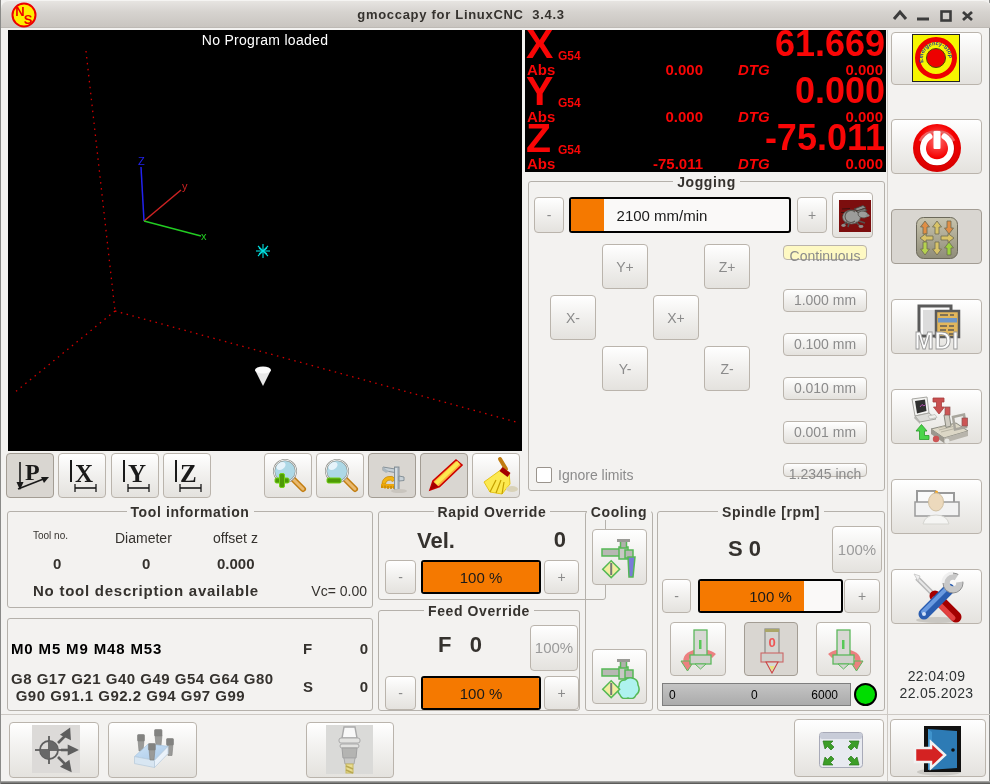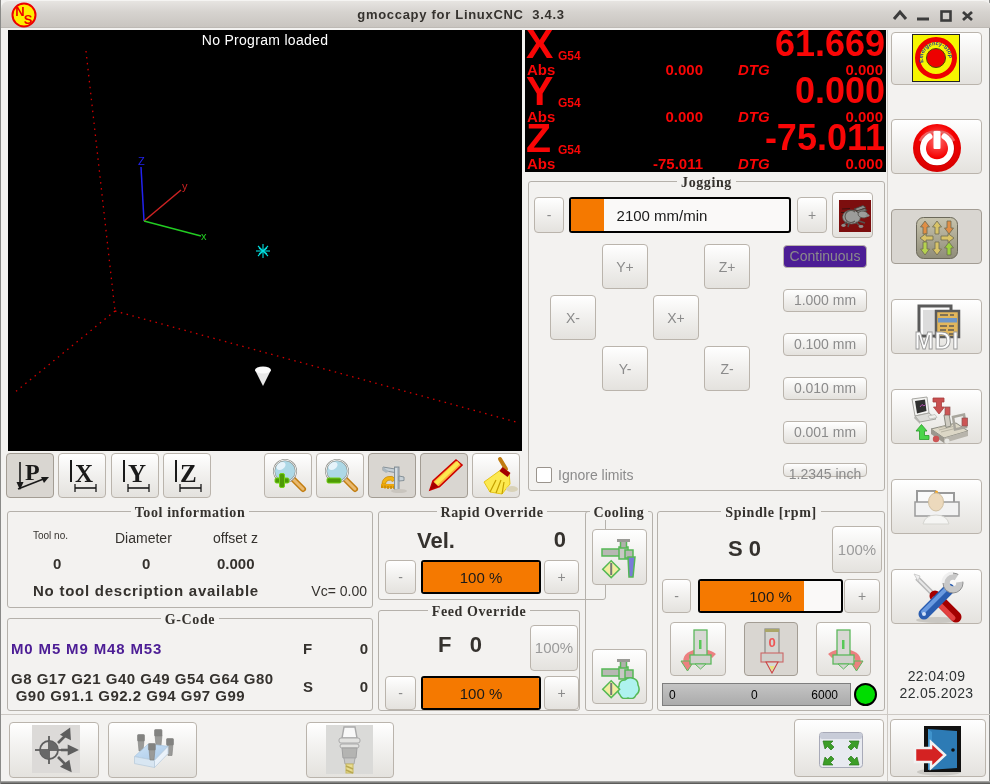--- a/index.html
+++ b/index.html
@@ -20,21 +20,21 @@
 .bigletter { position:absolute; left:1px; top:-11px; font-size:41px; font-weight:bold; }
 .g54 { position:absolute; left:33px; top:17px; font-size:12px; font-weight:bold; }
 .bigval { position:absolute; right:1px; top:-9px; font-size:36px; font-weight:bold; letter-spacing:0px; }
 .absrow { position:absolute; top:29px; left:0; width:100%; font-size:15px; font-weight:bold; }
 .abslbl { position:absolute; left:2px; }
 .absval { position:absolute; left:78px; width:100px; text-align:right; }
 .dtglbl { position:absolute; left:213px;font-style:italic; }
 .dtgval { position:absolute; right:3px; }
 
 .frame { position:absolute; border:1px solid #b5b1ab; border-radius:3px; }
-.frame > .ftitle { position:absolute; top:-9px; left:0; right:0; text-align:center;font-family:Liberation Serif, serif; }
+.frame > .ftitle { position:absolute; top:-9px; left:0; right:0; text-align:center; }
 .frame > .ftitle span { background:#f3f2f0; padding:0 4px; font-weight:bold; font-size:14px; letter-spacing:0.6px; color:#35322e; }
 
 .btn { position:absolute; background:linear-gradient(#ffffff,#f2f1ef 45%,#e4e2de); border:1px solid #bab4ac; border-radius:4px; }
 .btn.pressed { background:#d9d6d1; border-color:#a39d94; }
 .btn .lbl { position:absolute; left:0; right:0; top:50%; transform:translateY(-50%); text-align:center; color:#8b8b8b; font-size:14px; }
 .smallbtn { position:absolute; background:linear-gradient(#ffffff,#f2f1ef 45%,#e4e2de); border:1px solid #bab4ac; border-radius:4px; color:#8b8b8b; font-size:14px; text-align:center; }
 .slider { position:absolute; background:#faf9f8; border:2px solid #000; border-radius:3px; overflow:hidden; }
 .slider .fill { position:absolute; left:0; top:0; bottom:0; background:#f57900; }
 .slider .stext { position:absolute; left:0; right:0; top:50%; transform:translateY(-50%); text-align:center; font-size:15px; color:#1a1a1a; }
 .seph { position:absolute; background:#cdc9c4; height:1px; }
@@ -160,21 +160,21 @@
     </div>
   <div class="btn" style="left:652px;top:295px;width:46px;height:45px;">
       <div class="lbl">X+</div>
     </div>
   <div class="btn" style="left:601px;top:346px;width:46px;height:45px;">
       <div class="lbl">Y-</div>
     </div>
   <div class="btn" style="left:703px;top:346px;width:46px;height:45px;">
       <div class="lbl">Z-</div>
     </div>
-  <div class="smallbtn pressed" style="left:782px;top:245px;width:84px;height:23px;line-height:21px;background:#4c1d95;">Continuous</div>
+  <div class="smallbtn pressed" style="left:782px;top:245px;width:84px;height:15px;line-height:21px;background:#fef9c3;">Continuous</div>
   <div class="smallbtn" style="left:782px;top:289px;width:84px;height:23px;line-height:21px;">1.000 mm</div>
   <div class="smallbtn" style="left:782px;top:333px;width:84px;height:23px;line-height:21px;">0.100 mm</div>
   <div class="smallbtn" style="left:782px;top:377px;width:84px;height:23px;line-height:21px;">0.010 mm</div>
   <div class="smallbtn" style="left:782px;top:421px;width:84px;height:23px;line-height:21px;">0.001 mm</div>
   <div class="smallbtn" style="left:782px;top:463px;width:84px;height:14px;line-height:21px;">1.2345 inch</div>
   <div style="position:absolute;left:535px;top:467px;width:16px;height:16px;background:#fff;border:1px solid #9a948d;border-radius:2px;"></div>
   <div style="position:absolute;left:557px;top:467px;font-size:14px;color:#8b8b8b;">Ignore limits</div>
 
   <div class="btn pressed" style="left:5px;top:453px;width:48px;height:45px;">
     <svg width="40" height="36" viewBox="0 0 40 36" style="position:absolute;left:4px;top:4px">
@@ -269,22 +269,21 @@
     <div style="position:absolute;left:107px;top:18px;font-size:14px;color:#35322e;">Diameter</div>
     <div style="position:absolute;left:205px;top:18px;font-size:14px;color:#35322e;">offset z</div>
     <div style="position:absolute;left:45px;top:43px;font-size:15px;font-weight:bold;color:#35322e;">0</div>
     <div style="position:absolute;left:134px;top:43px;font-size:15px;font-weight:bold;color:#35322e;">0</div>
     <div style="position:absolute;left:209px;top:43px;font-size:15px;font-weight:bold;color:#35322e;">0.000</div>
     <div style="position:absolute;left:25px;top:70px;font-size:15px;letter-spacing:0.75px;font-weight:bold;color:#35322e;">No tool description available</div>
     <div style="position:absolute;right:5px;top:71px;font-size:14px;color:#35322e;">Vc= 0.00</div>
   </div>
 
   <div class="frame" style="left:6px;top:618px;width:366px;height:93px;">
-    <div class="ftitle"><span>G-Code</span></div>
-    <div style="position:absolute;left:3px;top:21px;font-size:15px;letter-spacing:0.85px;font-weight:bold;color:#4c1d95;">M0 M5 M9 M48 M53</div>
+    <div style="position:absolute;left:3px;top:21px;font-size:15px;letter-spacing:0.85px;font-weight:bold;color:#000000;">M0 M5 M9 M48 M53</div>
     <div style="position:absolute;left:295px;top:21px;font-size:15px;font-weight:bold;color:#35322e;">F</div>
     <div style="position:absolute;right:4px;top:21px;font-size:15px;font-weight:bold;color:#35322e;">0</div>
     <div style="position:absolute;left:3px;top:51px;font-size:15px;letter-spacing:0.5px;font-weight:bold;color:#35322e;line-height:17px;">G8 G17 G21 G40 G49 G54 G64 G80<br>&nbsp;G90 G91.1 G92.2 G94 G97 G99</div>
     <div style="position:absolute;left:295px;top:59px;font-size:15px;font-weight:bold;color:#35322e;">S</div>
     <div style="position:absolute;right:4px;top:59px;font-size:15px;font-weight:bold;color:#35322e;">0</div>
   </div>
 
   <div class="frame" style="left:377px;top:511px;width:228px;height:89px;">
     <div class="ftitle"><span>Rapid Override</span></div>
     <div style="position:absolute;left:38px;top:16px;font-size:22px;font-weight:bold;color:#35322e;">Vel.</div>

